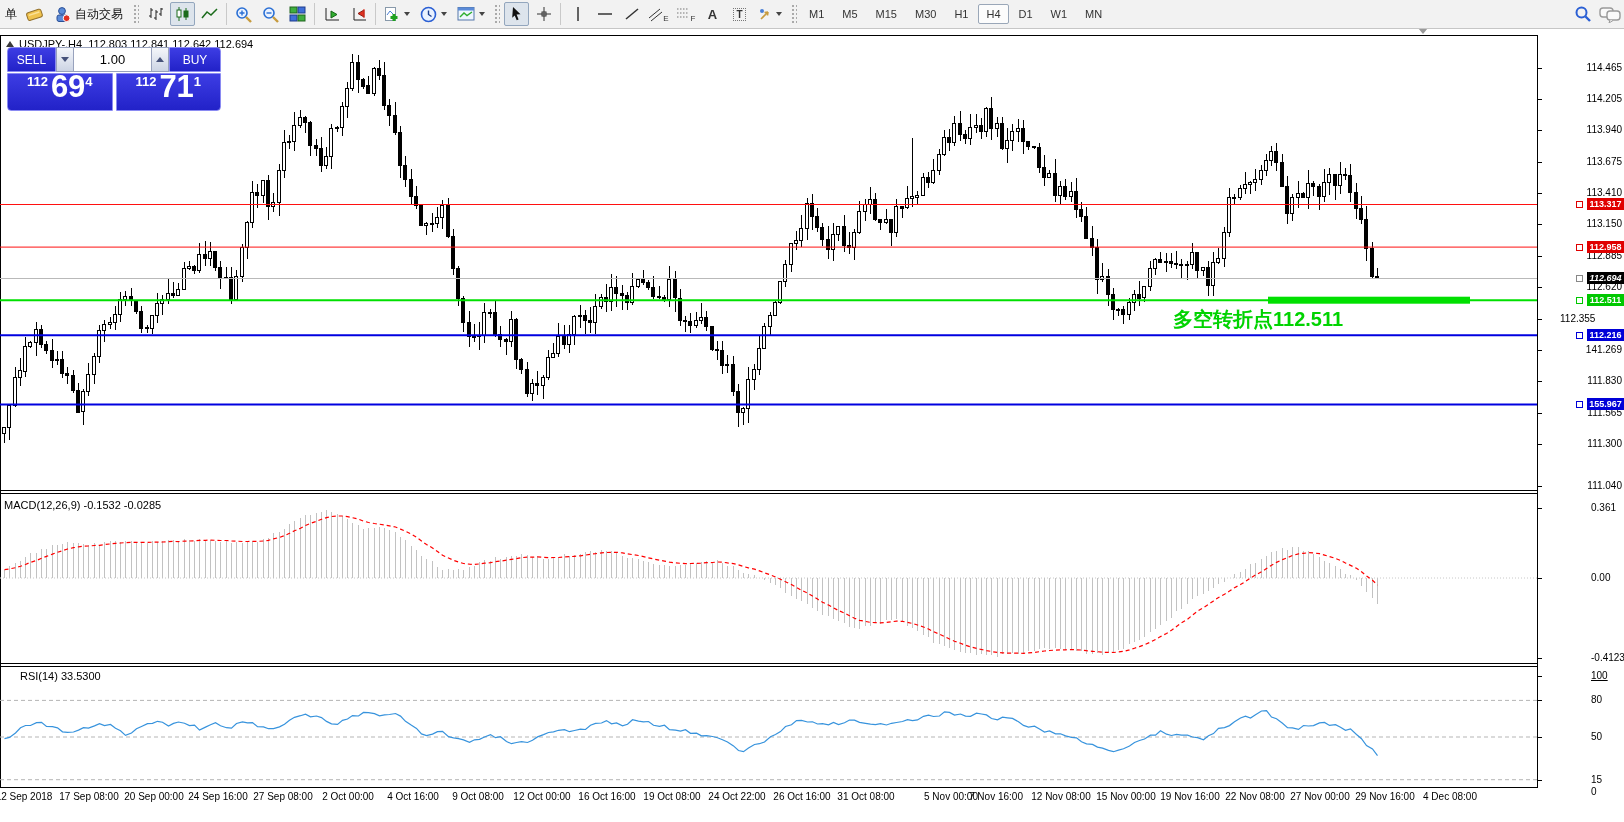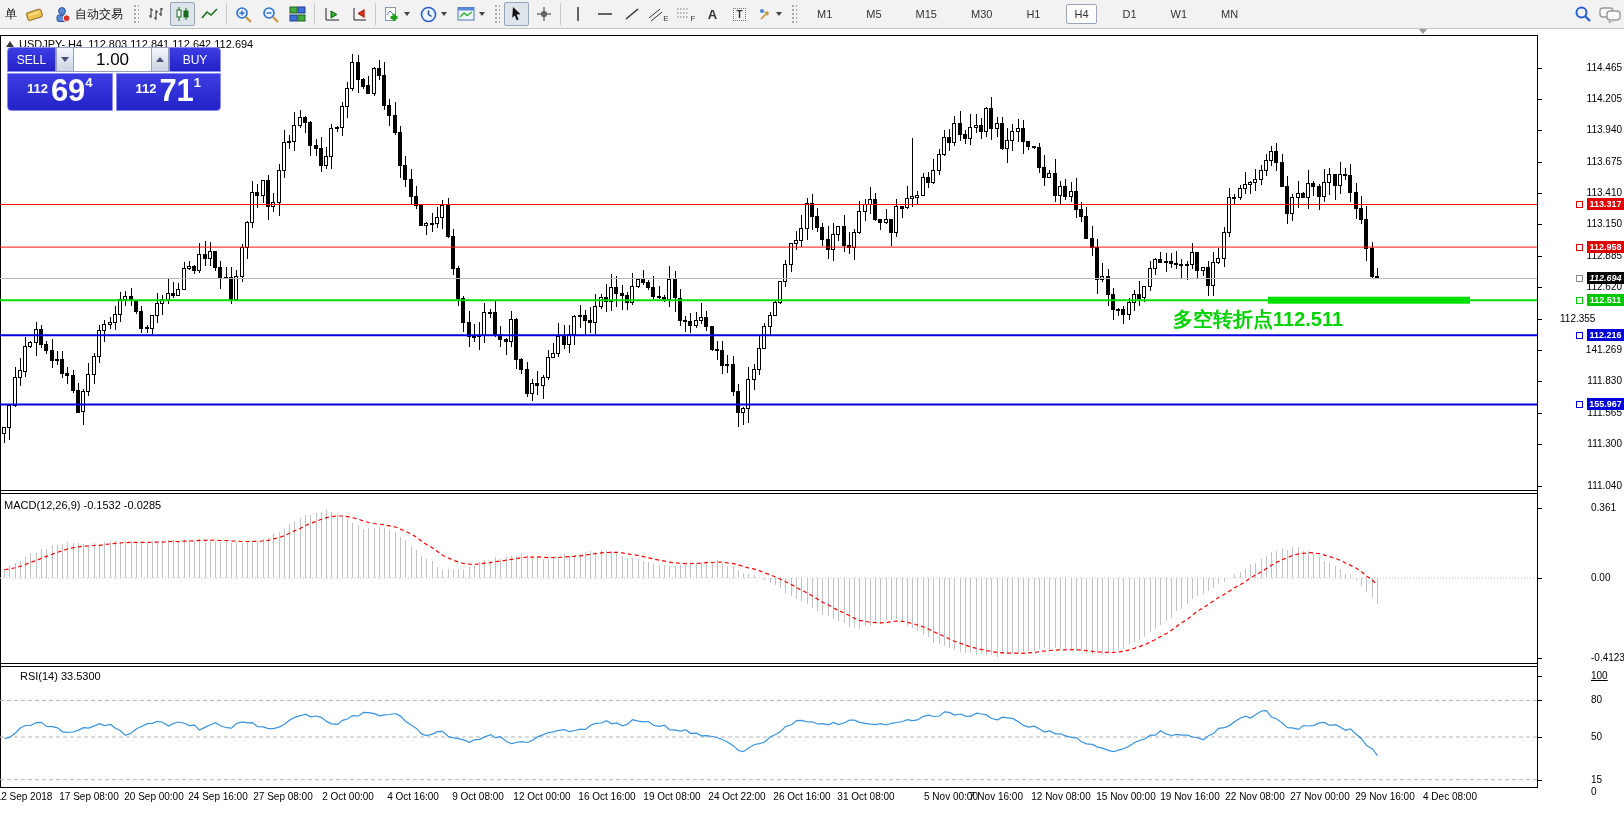--- a/index.html
+++ b/index.html
@@ -10,21 +10,21 @@
     border-bottom:1px solid #c6c6c6;display:flex;align-items:center;padding-left:1px;box-sizing:border-box;z-index:20}
   .tbtn{height:24px;min-width:25px;display:flex;align-items:center;justify-content:center;
     border:1px solid transparent;border-radius:2px;margin:0 1px;box-sizing:border-box}
   .tbtn.pressed{background:#dde4ec;border-color:#93a6bd}
   .grip{width:7px;height:22px;margin:0 3px;background-image:radial-gradient(circle,#aaa 1px,transparent 1.2px);
     background-size:4px 4px;background-position:1px 1px;flex:none}
   .vsep{width:1px;height:22px;background:#c9c9c9;margin:0 3px;flex:none}
   .tlabel{font-size:12px;color:#111;margin-left:4px;white-space:nowrap}
   .caret{width:0;height:0;border-left:3px solid transparent;border-right:3px solid transparent;
     border-top:4px solid #444;margin-left:4px}
-  .tfbtn{font-size:11px;color:#333;padding:3px 7px;border:1px solid transparent;border-radius:2px;margin:0 9px}
+  .tfbtn{font-size:11px;color:#333;padding:3px 7px;border:1px solid transparent;border-radius:2px;margin:0 1px}
   .tfbtn.active{background:#fcfcfc;border-color:#9aa7b8}
   .toolbar .spacer{flex:1}
   .glyph-letter{font-size:11px;font-weight:bold;color:#333}
   .glyph-sub{font-size:8px;color:#333;margin-left:1px;margin-top:8px}
   .tbox{border:1px dotted #777;padding:0 2px;font-size:10px;font-weight:bold;color:#333}
   
   .border{background:#000}
   .pane-label{position:absolute;font-size:11px;color:#000;z-index:6;white-space:pre}
   .quote-line{position:absolute;left:6px;top:38px;font-size:11px;color:#000;z-index:6;display:flex;align-items:center;white-space:pre}
   .up-tri{width:0;height:0;border-left:4px solid transparent;border-right:4px solid transparent;
@@ -41,25 +41,25 @@
   
   .trade-widget{position:absolute;left:7px;top:47px;width:214px;z-index:10}
   .tw-top{display:flex;height:25px}
   .tw-btn{background:linear-gradient(#3d3de4,#2222c8);color:#fff;font-size:12px;display:flex;align-items:center;
     justify-content:center;border:1px solid #8a8af2;box-sizing:border-box}
   .tw-sell-btn{width:49px;border-top-left-radius:4px}
   .tw-buy-btn{width:52px;border-top-right-radius:4px}
   .tw-spin{width:18px;background:linear-gradient(#f4f6fa,#ccd4e4);border:1px solid #98a2bd;display:flex;
     align-items:center;justify-content:center;box-sizing:border-box}
   .tw-volume{flex:1;background:#fff;border:1px solid #98a2bd;border-left:none;border-right:none;color:#000;
-    font-size:17px;display:flex;align-items:center;justify-content:center}
+    font-size:13px;display:flex;align-items:center;justify-content:center}
   .tri-dn{width:0;height:0;border-left:4px solid transparent;border-right:4px solid transparent;border-top:5px solid #46527a}
   .tri-up{width:0;height:0;border-left:4px solid transparent;border-right:4px solid transparent;border-bottom:5px solid #46527a}
   .tw-bottom{display:flex;height:38px;margin-top:1px;gap:3px}
-  .tw-price{flex:1;background:linear-gradient(#3d3de4,#2222c8);color:#fff;display:flex;align-items:center;
+  .tw-price{flex:1;background:linear-gradient(#3d3de4,#2222c8);color:#fff;display:flex;align-items:flex-start;
     justify-content:center;padding-bottom:2px;border:1px solid #8a8af2;box-sizing:border-box}
   .tw-price-sell{border-bottom-left-radius:4px}
   .tw-price-buy{border-bottom-right-radius:4px}
   .twp-small{font-size:13px;font-weight:bold;margin:0 3px 5px 0}
   .twp-big{font-size:31px;font-weight:bold;line-height:0.82}
   .twp-sup{font-size:13px;font-weight:bold;margin-bottom:17px}
   svg{display:block}
 </style>
 </head>
 <body>

